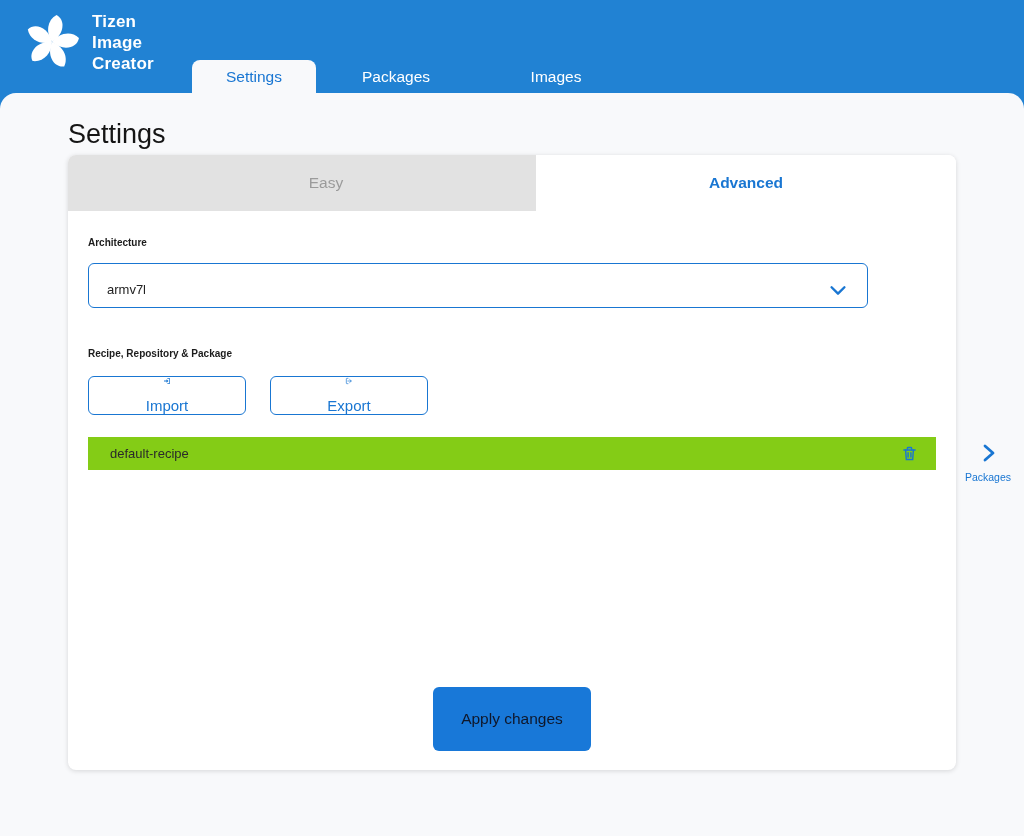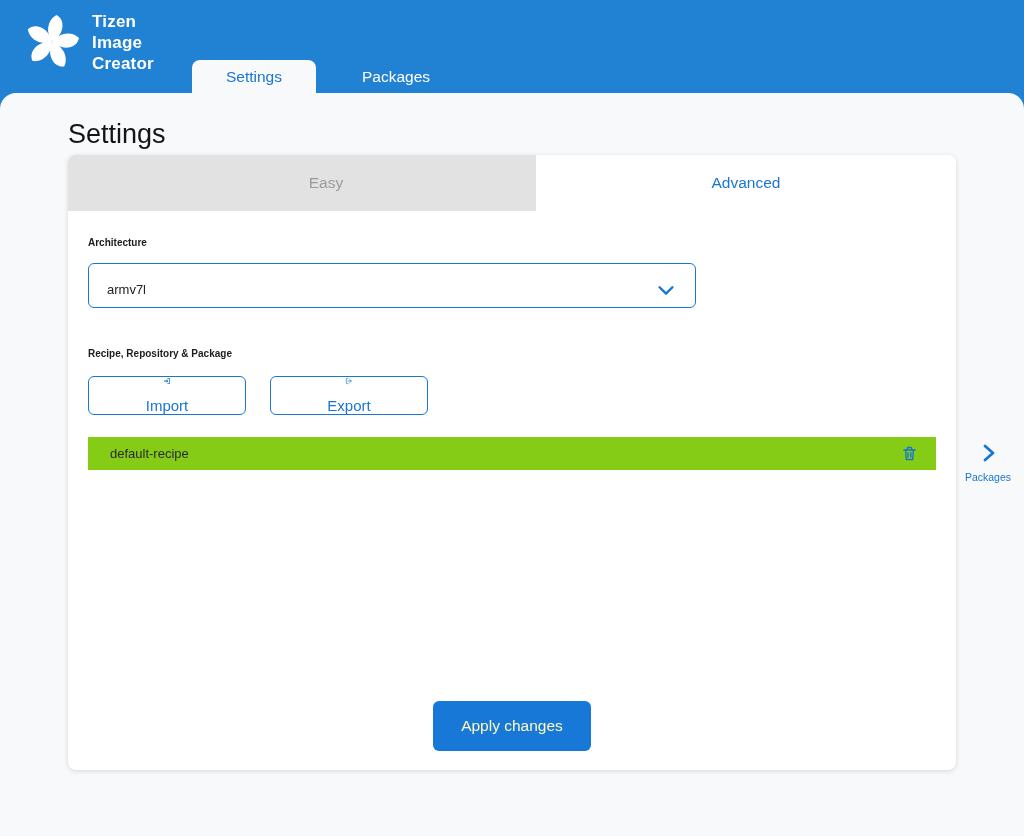--- a/index.html
+++ b/index.html
@@ -87,33 +87,34 @@
   .card-tab.easy {
     background: #e2e2e2;
     color: #9b9b9b;
     border-radius: 8px 0 0 0;
     padding-left: 48px;
   }
   .card-tab.advanced {
     background: #fff;
     color: #1976d2;
     border-radius: 0 8px 0 0;
+    font-weight: bold;
   }
   .card-body { padding: 0 20px; }
 
   .section-label {
     margin-top: 26px;
     font-size: 10px;
     font-weight: 700;
     color: #1c1c1c;
   }
 
   .select-box {
     margin-top: 15px;
-    width: 608px;
+    width: 780px;
     height: 45px;
     border: 1px solid #1976d2;
     border-radius: 6px;
     background: #fff;
     display: flex;
     align-items: center;
     justify-content: space-between;
     padding: 8px 18px 0 18px;
     cursor: pointer;
   }
@@ -149,23 +150,23 @@
   .recipe-name { font-size: 13px; color: #2a2a2a; }
   .trash-btn {
     background: none; border: none; cursor: pointer;
     display: flex; align-items: center; justify-content: center;
     padding: 2px;
   }
 
   .apply-wrap { position: absolute; left: 0; right: 0; bottom: 19px; text-align: center; }
   .apply-btn {
     width: 158px;
-    height: 50px;
+    height: 64px;
     background: #1878d8;
-    color: #fef9c3;
+    color: #0f172a;
     border: none;
     border-radius: 6px;
     font-size: 15.5px;
     font-family: "Liberation Sans", sans-serif;
     cursor: pointer;
   }
 
   
   .drawer-toggle {
     position: absolute;
@@ -196,20 +197,21 @@
     </svg>
     <div class="brand-text">
       <div>Tizen</div>
       <div>Image</div>
       <div>Creator</div>
     </div>
   </div>
   <nav class="nav">
     <div class="nav-item active">Settings</div>
     <div class="nav-item">Packages</div>
+    <div class="nav-item">Images</div>
   </nav>
 </div>
 
 <div class="sheet">
   <h1 class="page-title">Settings</h1>
 
   <div class="card">
     <div class="card-tabs">
       <div class="card-tab easy">Easy</div>
       <div class="card-tab advanced">Advanced</div>

